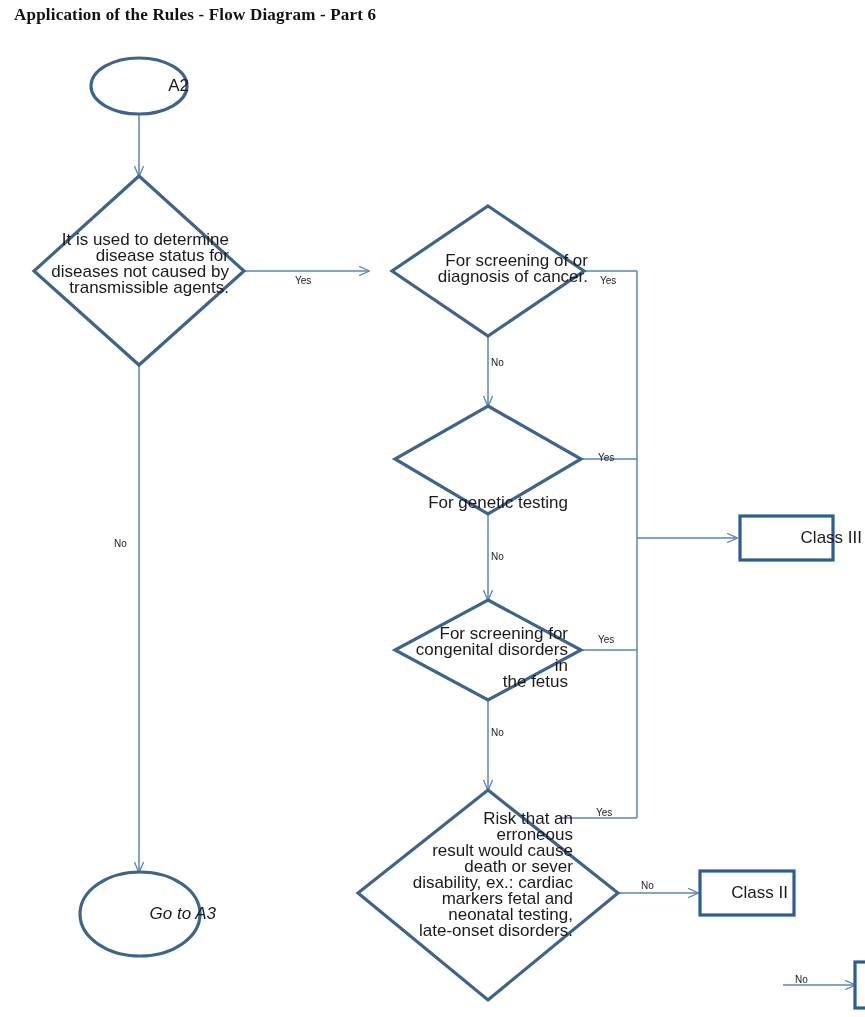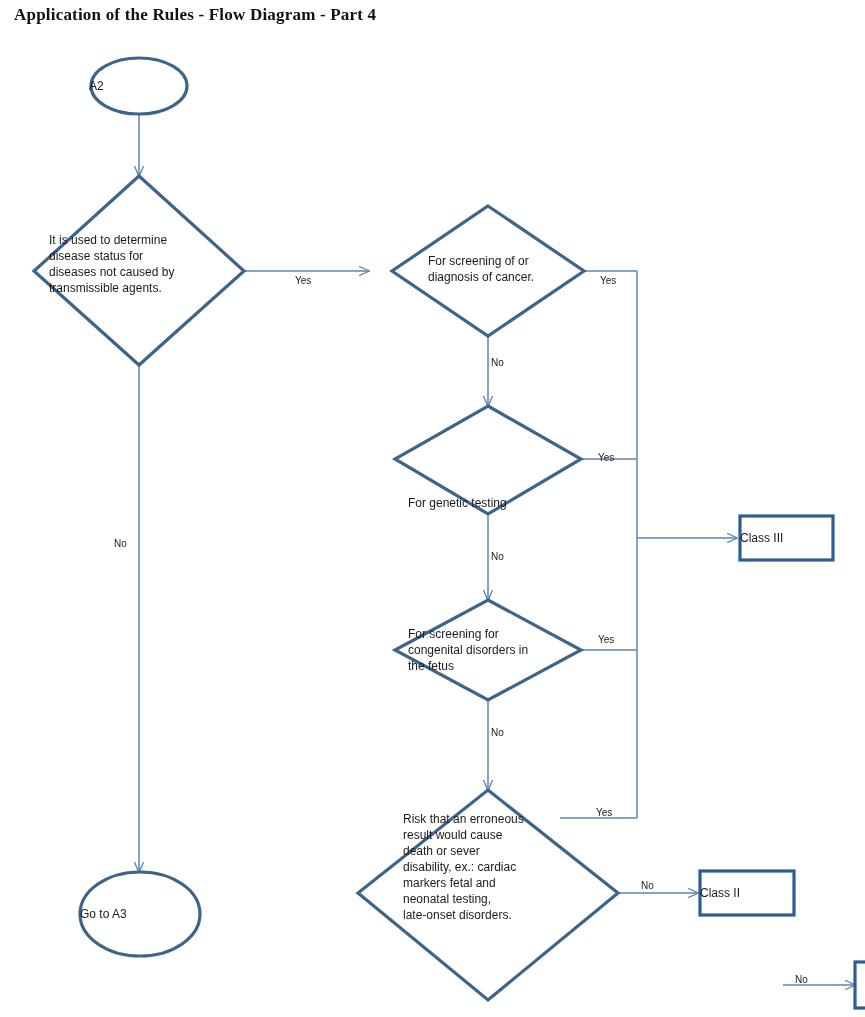--- a/index.html
+++ b/index.html
@@ -27,42 +27,42 @@
   }
   #canvas {
     position: absolute;
     left: 0;
     top: 0;
     width: 865px;
     height: 1017px;
   }
   .node-label {
     position: absolute;
-    text-align: left;
+    text-align: right;
     color: #1a1a1a;
-    font-size: 12px;
+    font-size: 17px;
     line-height: 16px;
     pointer-events: none;
     white-space: pre-line;
   }
   .edge-label {
     position: absolute;
     font-size: 10px;
     color: #1a1a1a;
     line-height: 14px;
     white-space: nowrap;
   }
   .shape-hit {
     position: absolute;
   }
 </style>
 </head>
 <body>
 
-<div id="page-title">Application of the Rules - Flow Diagram - Part 4</div>
+<div id="page-title">Application of the Rules - Flow Diagram - Part 6</div>
 
 <svg id="canvas" viewBox="0 0 865 1017" xmlns="http://www.w3.org/2000/svg">
   <defs>
     <marker id="arrow" viewBox="0 0 10 10" refX="9.5" refY="5" markerWidth="7" markerHeight="7" orient="auto-start-reverse">
       <path d="M 0 0.6 L 10 5 L 0 9.4" fill="none" stroke="#5c86b0" stroke-width="1.3"></path>
     </marker>
   </defs>
 
   <g stroke="#5c86b0" stroke-width="1.5" fill="none">
 
@@ -132,23 +132,23 @@
 the fetus</div>
 
 <div class="node-label" style="left:403px; top:811px; width:170px;">Risk that an erroneous
 result would cause
 death or sever
 disability, ex.: cardiac
 markers fetal and
 neonatal testing,
 late-onset disorders.</div>
 
-<div class="node-label" style="left:80px; top:906px; width:136px;">Go to A3</div>
+<div class="node-label" style="left:80px; top:906px; width:136px;font-style:italic;">Go to A3</div>
 
-<div class="node-label" style="left:740px; top:530px; width:93px;">Class III</div>
+<div class="node-label" style="left:740px; top:530px; width:93px;padding-left:29px;">Class III</div>
 
 <div class="node-label" style="left:700px; top:885px; width:88px;">Class II</div>
 
 <div class="edge-label" style="left:295px; top:274px;">Yes</div>
 
 <div class="edge-label" style="left:114px; top:537px;">No</div>
 
 <div class="edge-label" style="left:600px; top:274px;">Yes</div>
 
 <div class="edge-label" style="left:491px; top:356px;">No</div>

